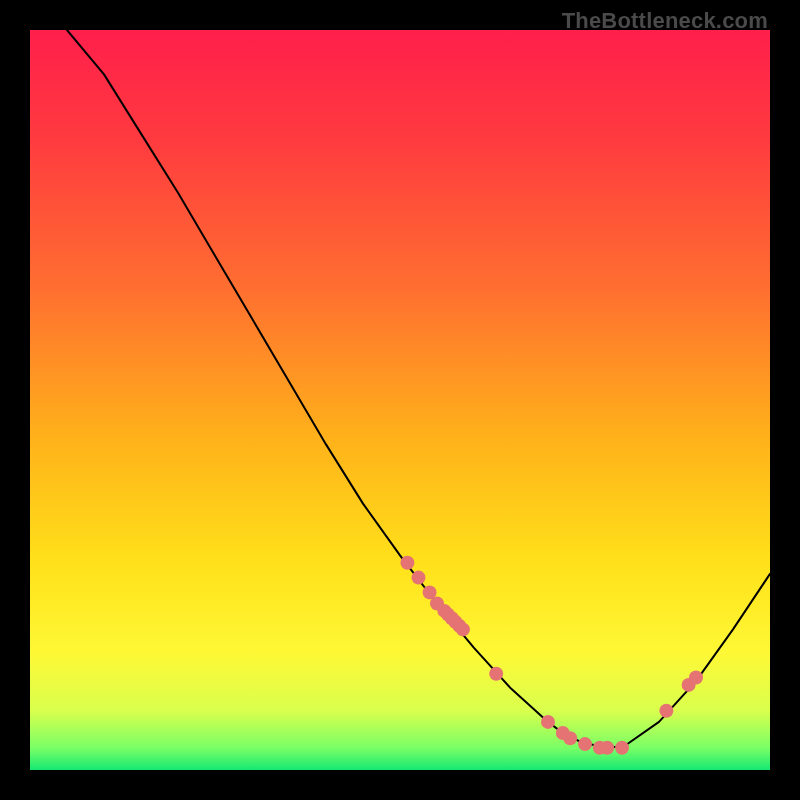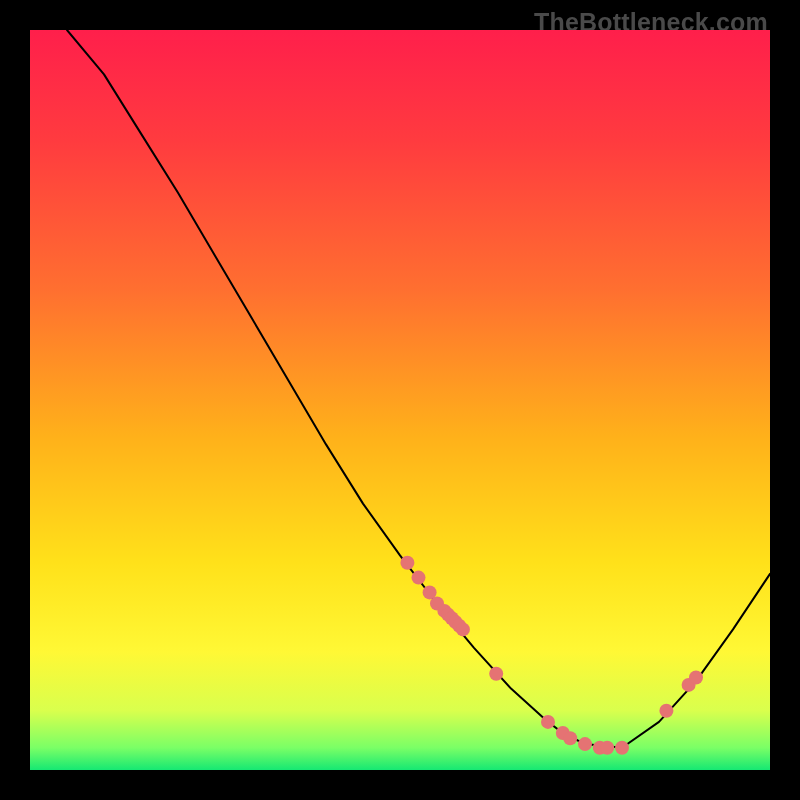--- a/index.html
+++ b/index.html
@@ -21,21 +21,21 @@
   left: 30px;
   top: 30px;
   width: 740px;
   height: 740px;
 }
 .watermark {
   position: absolute;
   top: 8px;
   right: 32px;
   font-family: Arial, Helvetica, sans-serif;
-  font-size: 25px;
+  font-size: 22px;
   font-weight: 600;
   color: #4a4a4a;
   letter-spacing: 0.2px;
 }
 svg {
   display: block;
 }
 </style>
 </head>
 <body>

